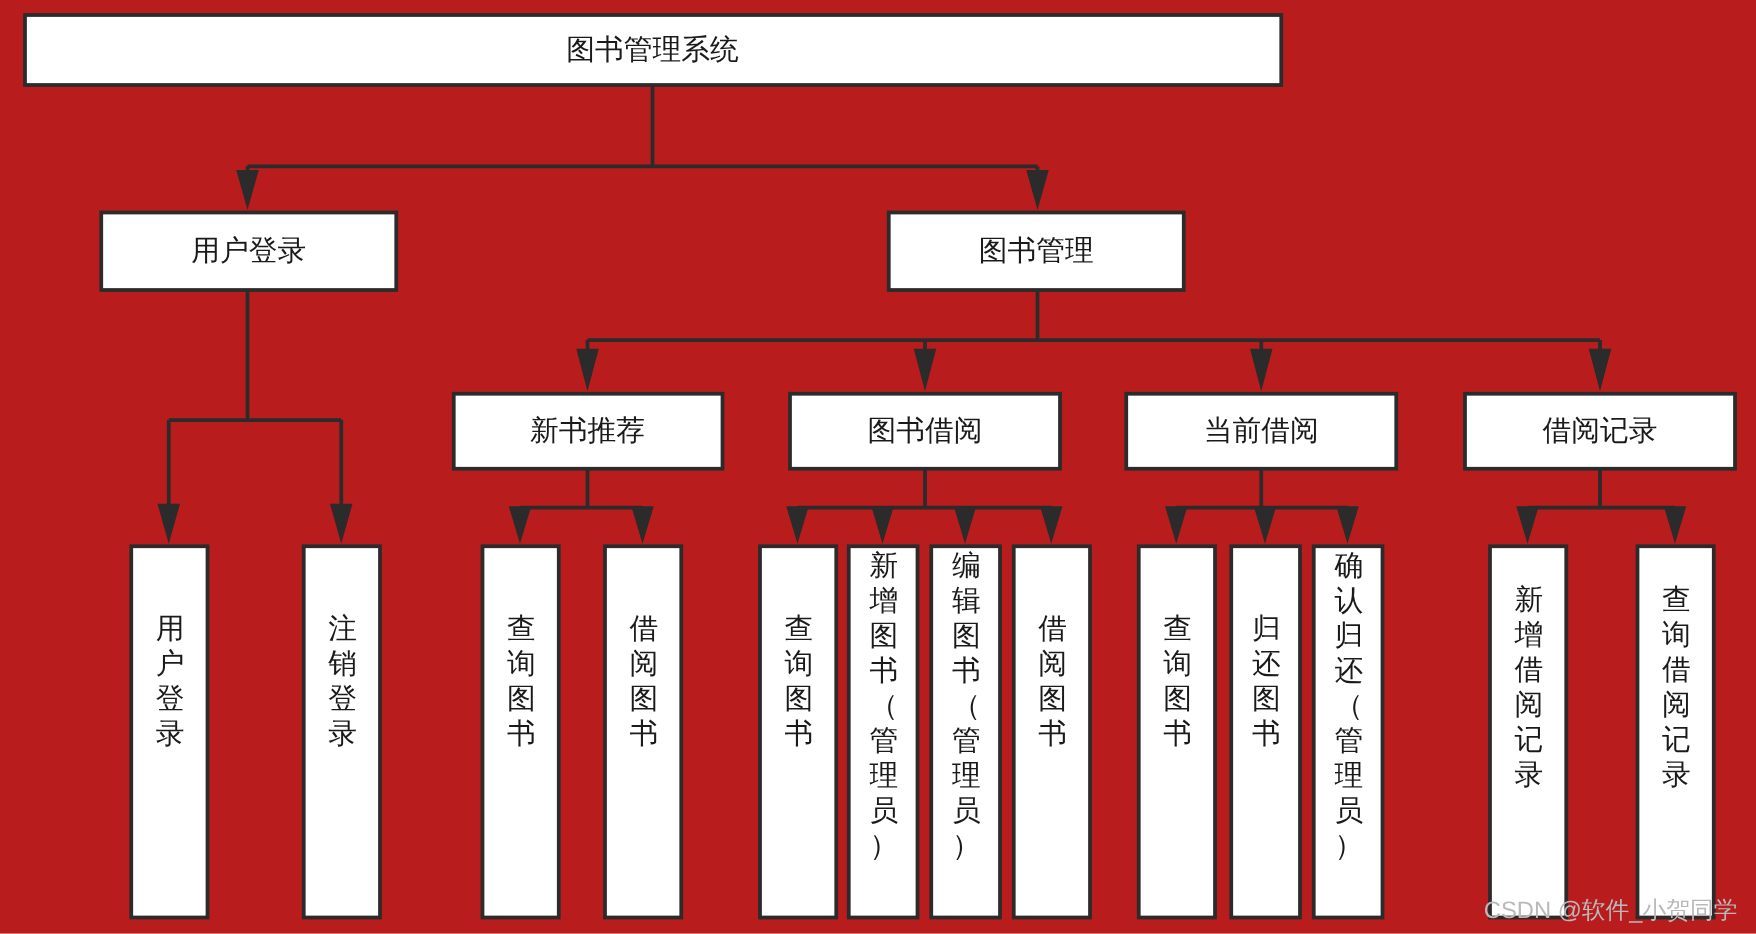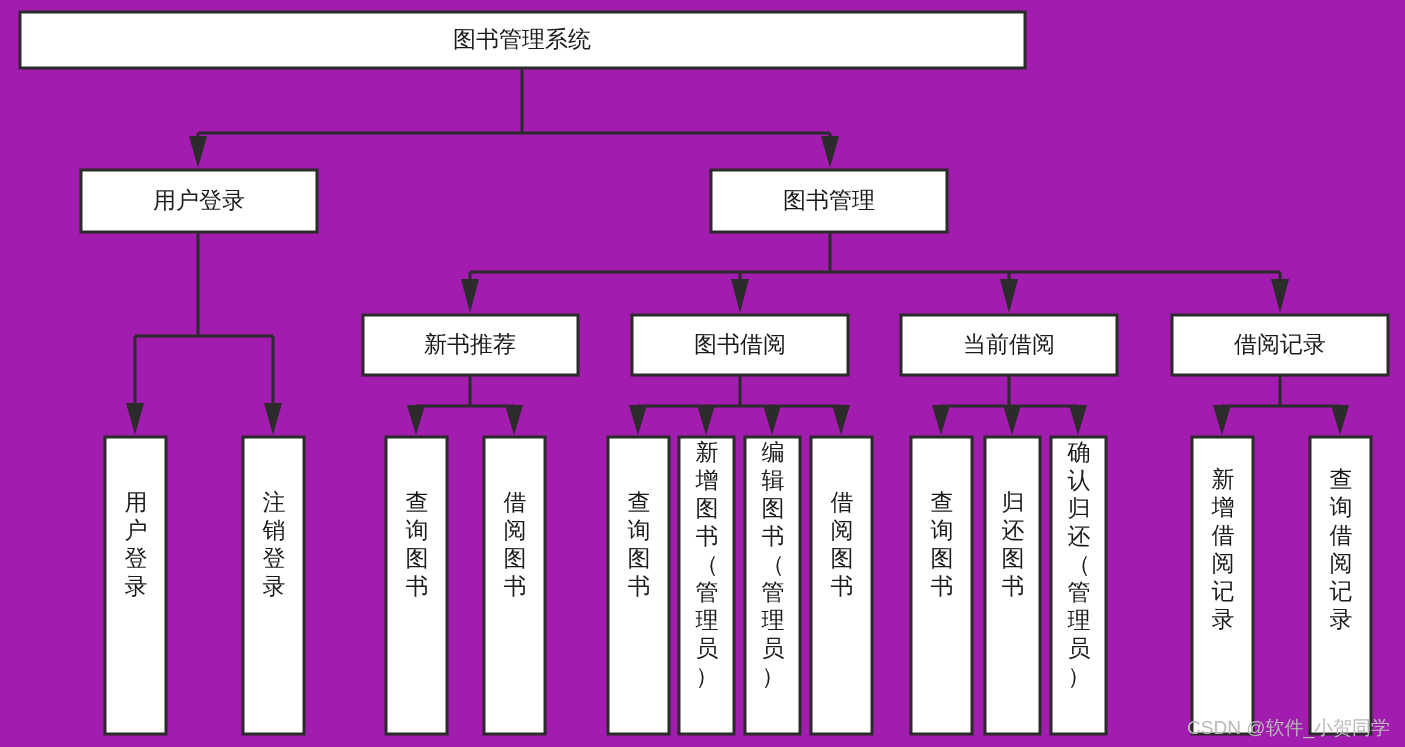--- a/index.html
+++ b/index.html
@@ -7,21 +7,21 @@
     padding: 0;
     background: #ffffff;
   }
   body {
     font-family: "Liberation Sans", "DejaVu Sans", sans-serif;
   }
   #diagram-root {
     position: relative;
     width: 1405px;
     height: 747px;
-    background: #a21caf;
+    background: #b91c1c;
     overflow: hidden;
   }
   svg#flowchart {
     display: block;
     width: 1405px;
     height: 747px;
   }
   .node-box {
     fill: #ffffff;
     stroke: #2b2b2b;

